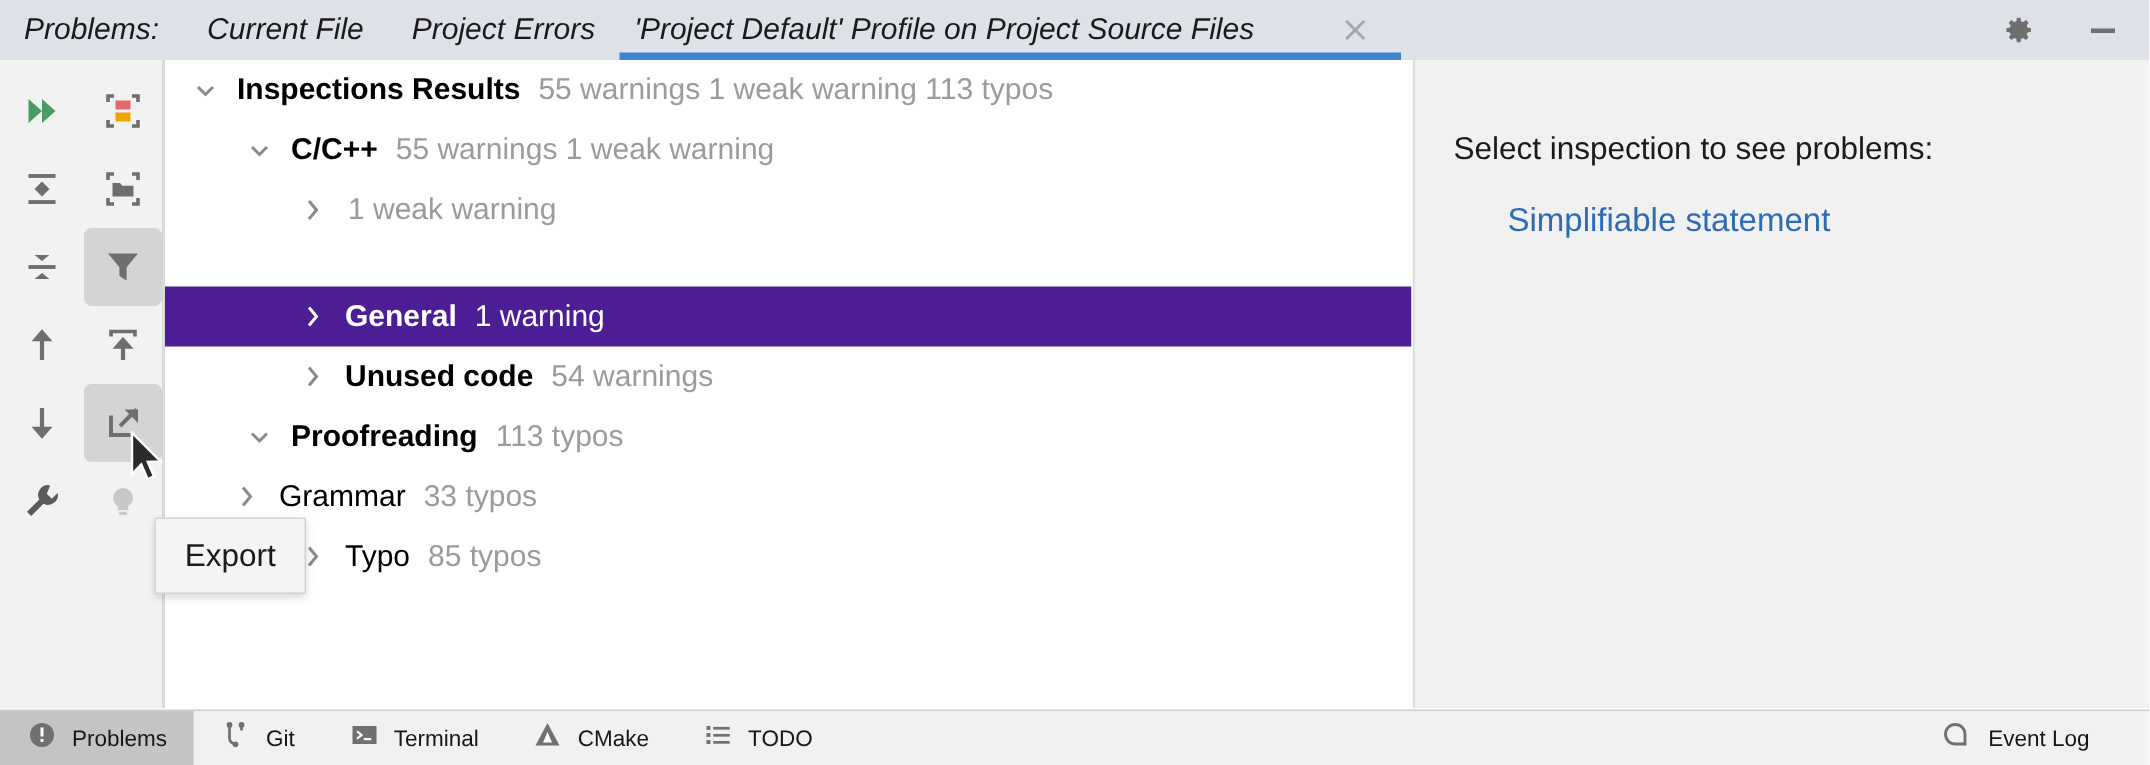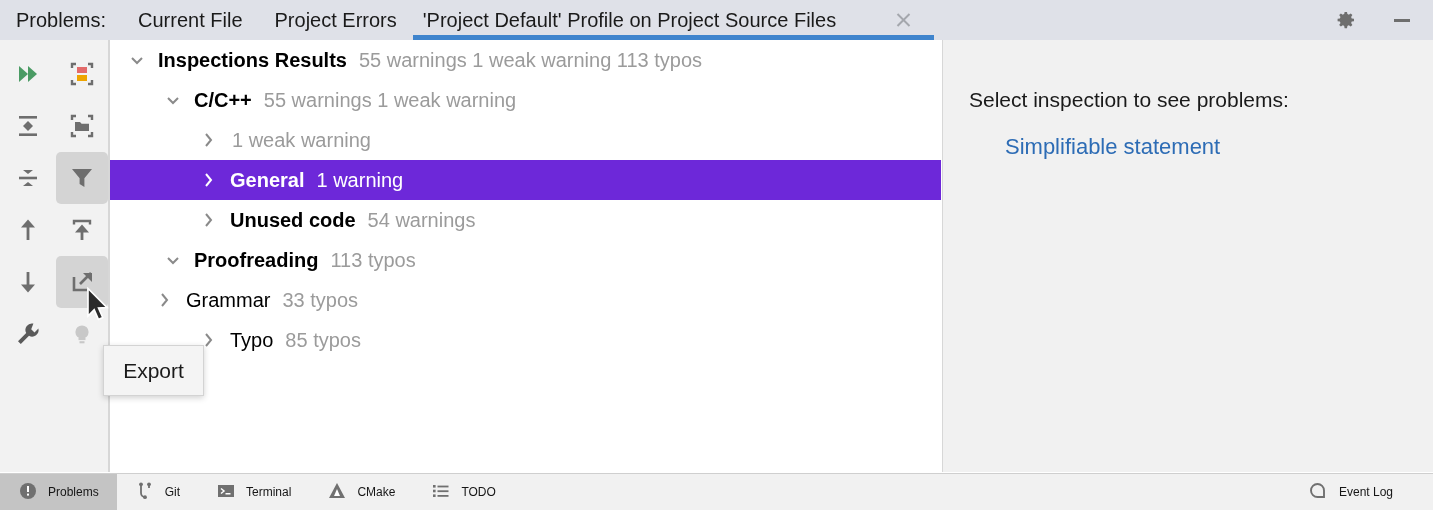--- a/index.html
+++ b/index.html
@@ -25,20 +25,21 @@
   }
   .tab {
     position: relative;
     height: 40px;
     display: flex; align-items: center;
     padding: 0 16px;
     font-size: 20px;
     color: #1a1a1a;
     white-space: nowrap;
     cursor: default;
+    font-style: italic;
   }
   .tab.label-tab { padding-left: 10px; padding-right: 22px; gap: 44px; }
   .tab .underline {
     position: absolute;
     left: 0; right: 0; bottom: 0;
     height: 5px;
     background: #3f84cd;
   }
   .tab-close {
     margin-left: 14px;
@@ -89,21 +90,21 @@
     background: #ffffff;
     overflow: hidden;
   }
   .row {
     height: 40px;
     display: flex; align-items: center;
     font-size: 20px;
     white-space: nowrap;
     color: #000;
   }
-  .row.selected { background: #6d28d9; }
+  .row.selected { background: #4c1d95; margin-top: 31px; }
   .row.selected .node-name,
   .row.selected .node-count { color: #ffffff; }
   .row.selected .arrow svg path { stroke: #ffffff; }
   .arrow {
     width: 22px; height: 22px;
     display: flex; align-items: center; justify-content: center;
     flex: 0 0 22px;
   }
   .node-name { font-weight: bold; margin-left: 10px; }
   .node-name.plain { font-weight: normal; }
@@ -146,21 +147,21 @@
     width: 1433px; height: 37px;
     background: #f1f1f1;
     border-top: 1px solid #cfcfcf;
     display: flex; align-items: center;
   }
   .sitem {
     height: 37px;
     display: flex; align-items: center;
     gap: 10px;
     padding: 16px 18px;
-    font-size: 12px; color: #161616;
+    font-size: 15px; color: #161616;
     white-space: nowrap;
     justify-content: center;
   }
   .sitem.active { background: #c4c4c4; }
   #status-right { margin-left: auto; display: flex; align-items: center; padding-right: 22px; }
   .sep-v {
     position: absolute; left: 109px; top: 40px;
     width: 1px; height: 432px; background: #d7d7d7;
   }
 </style>

